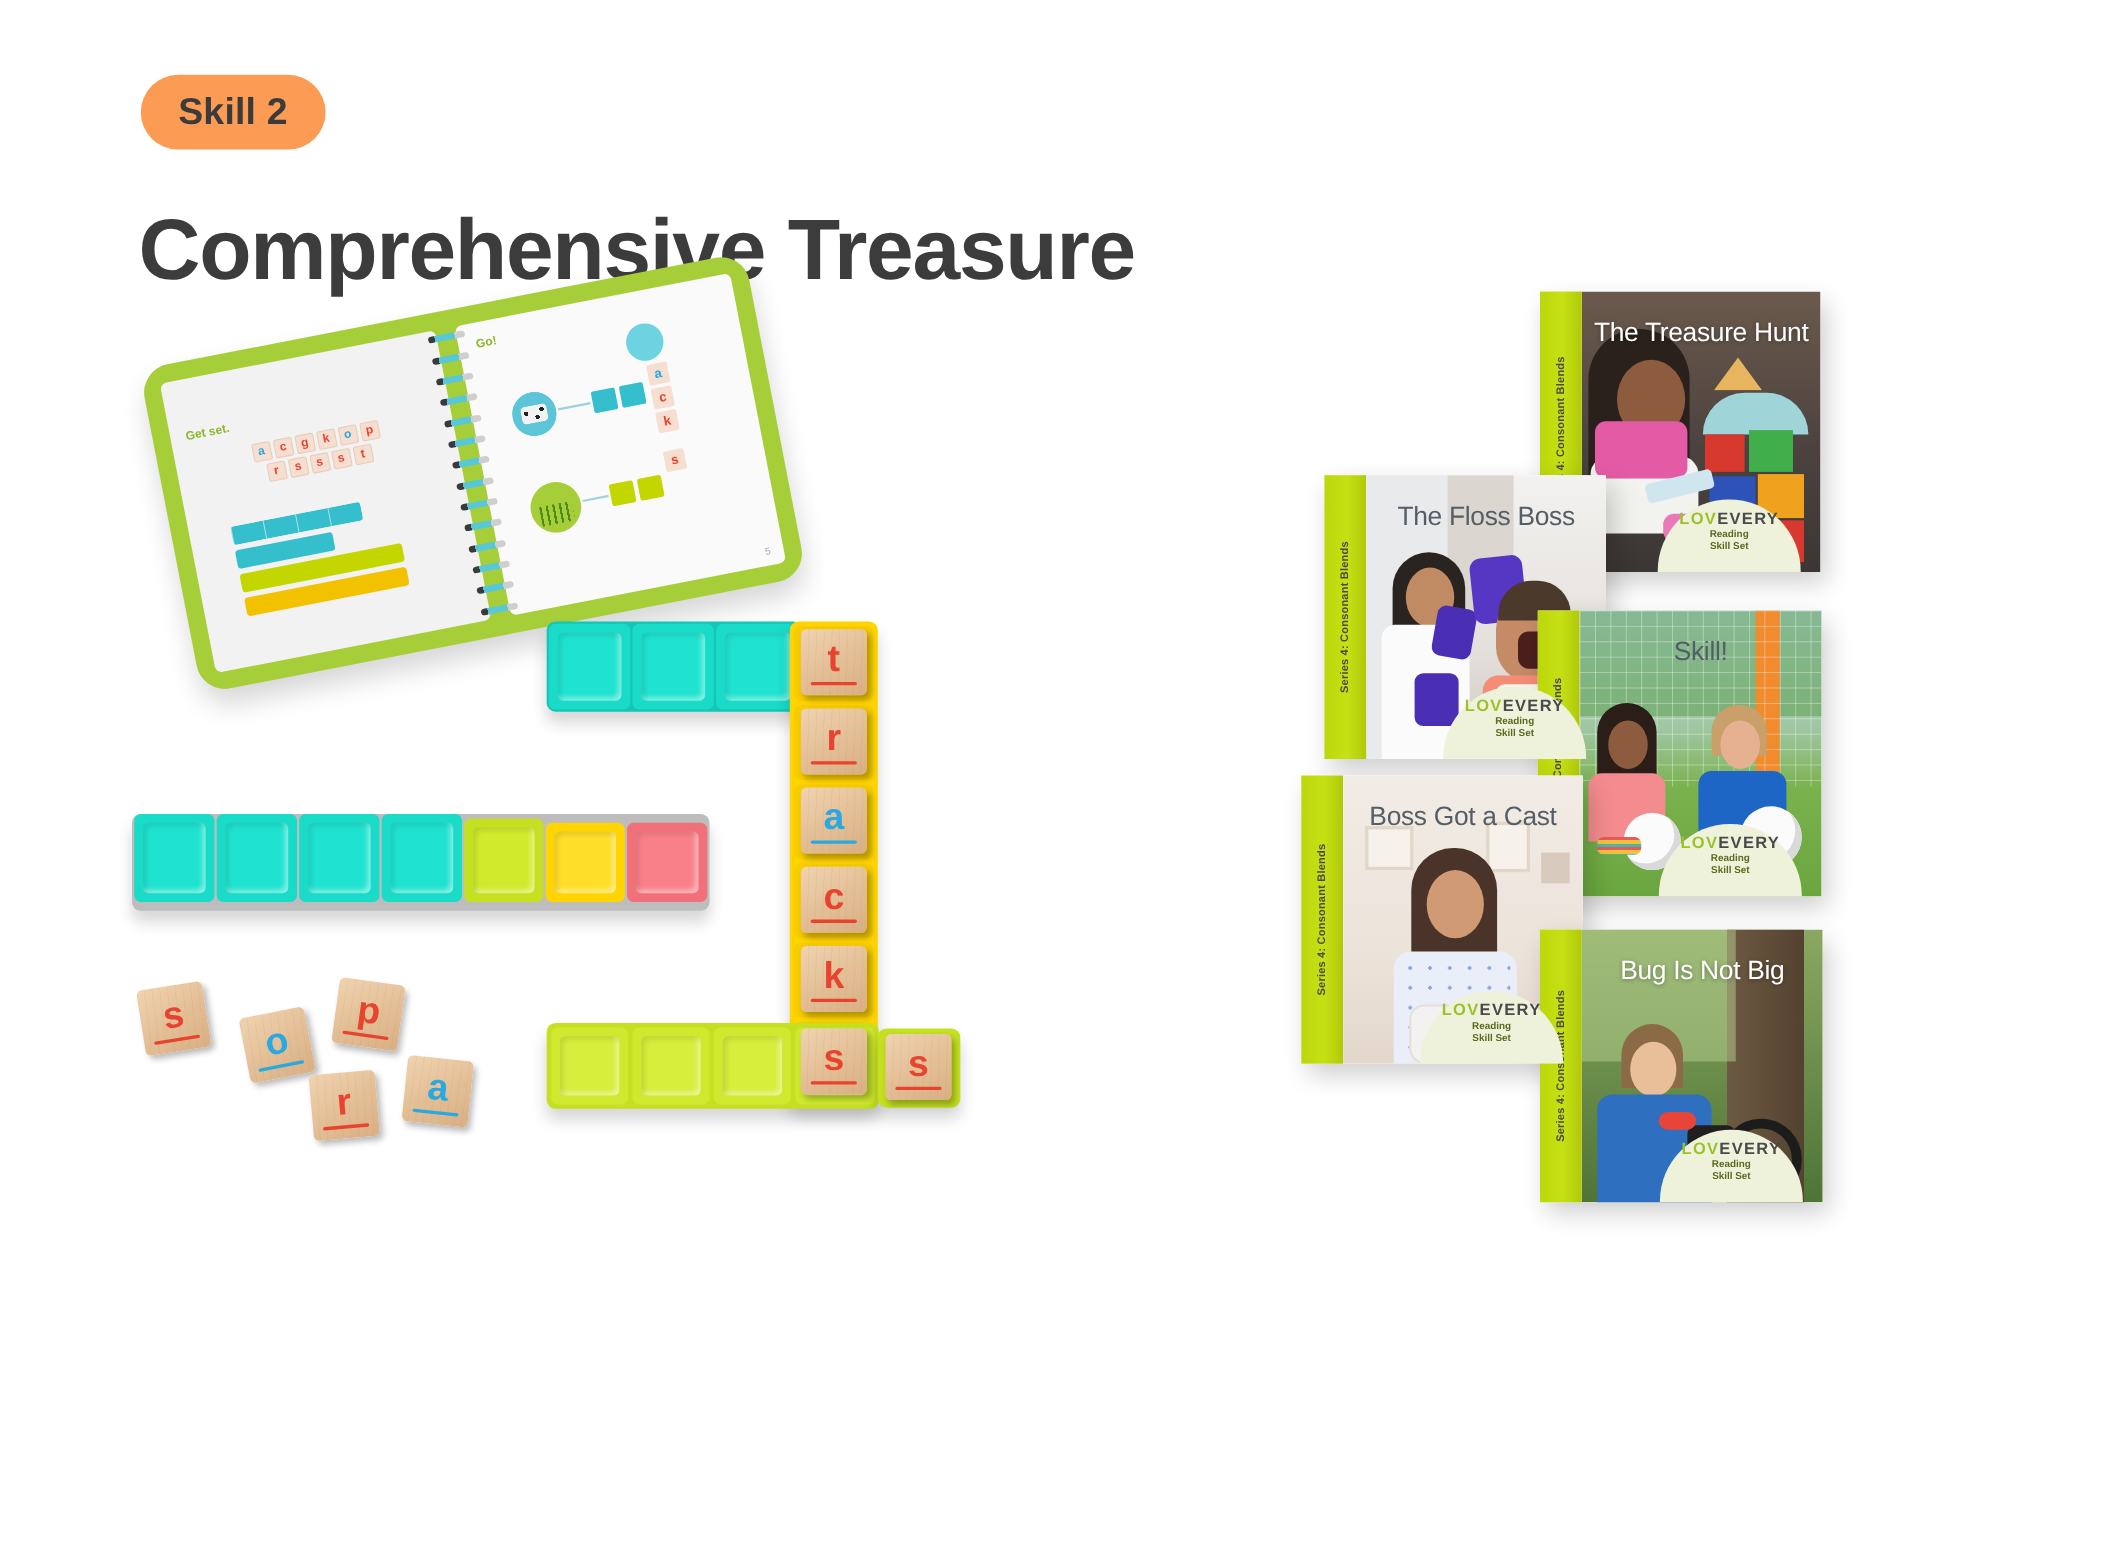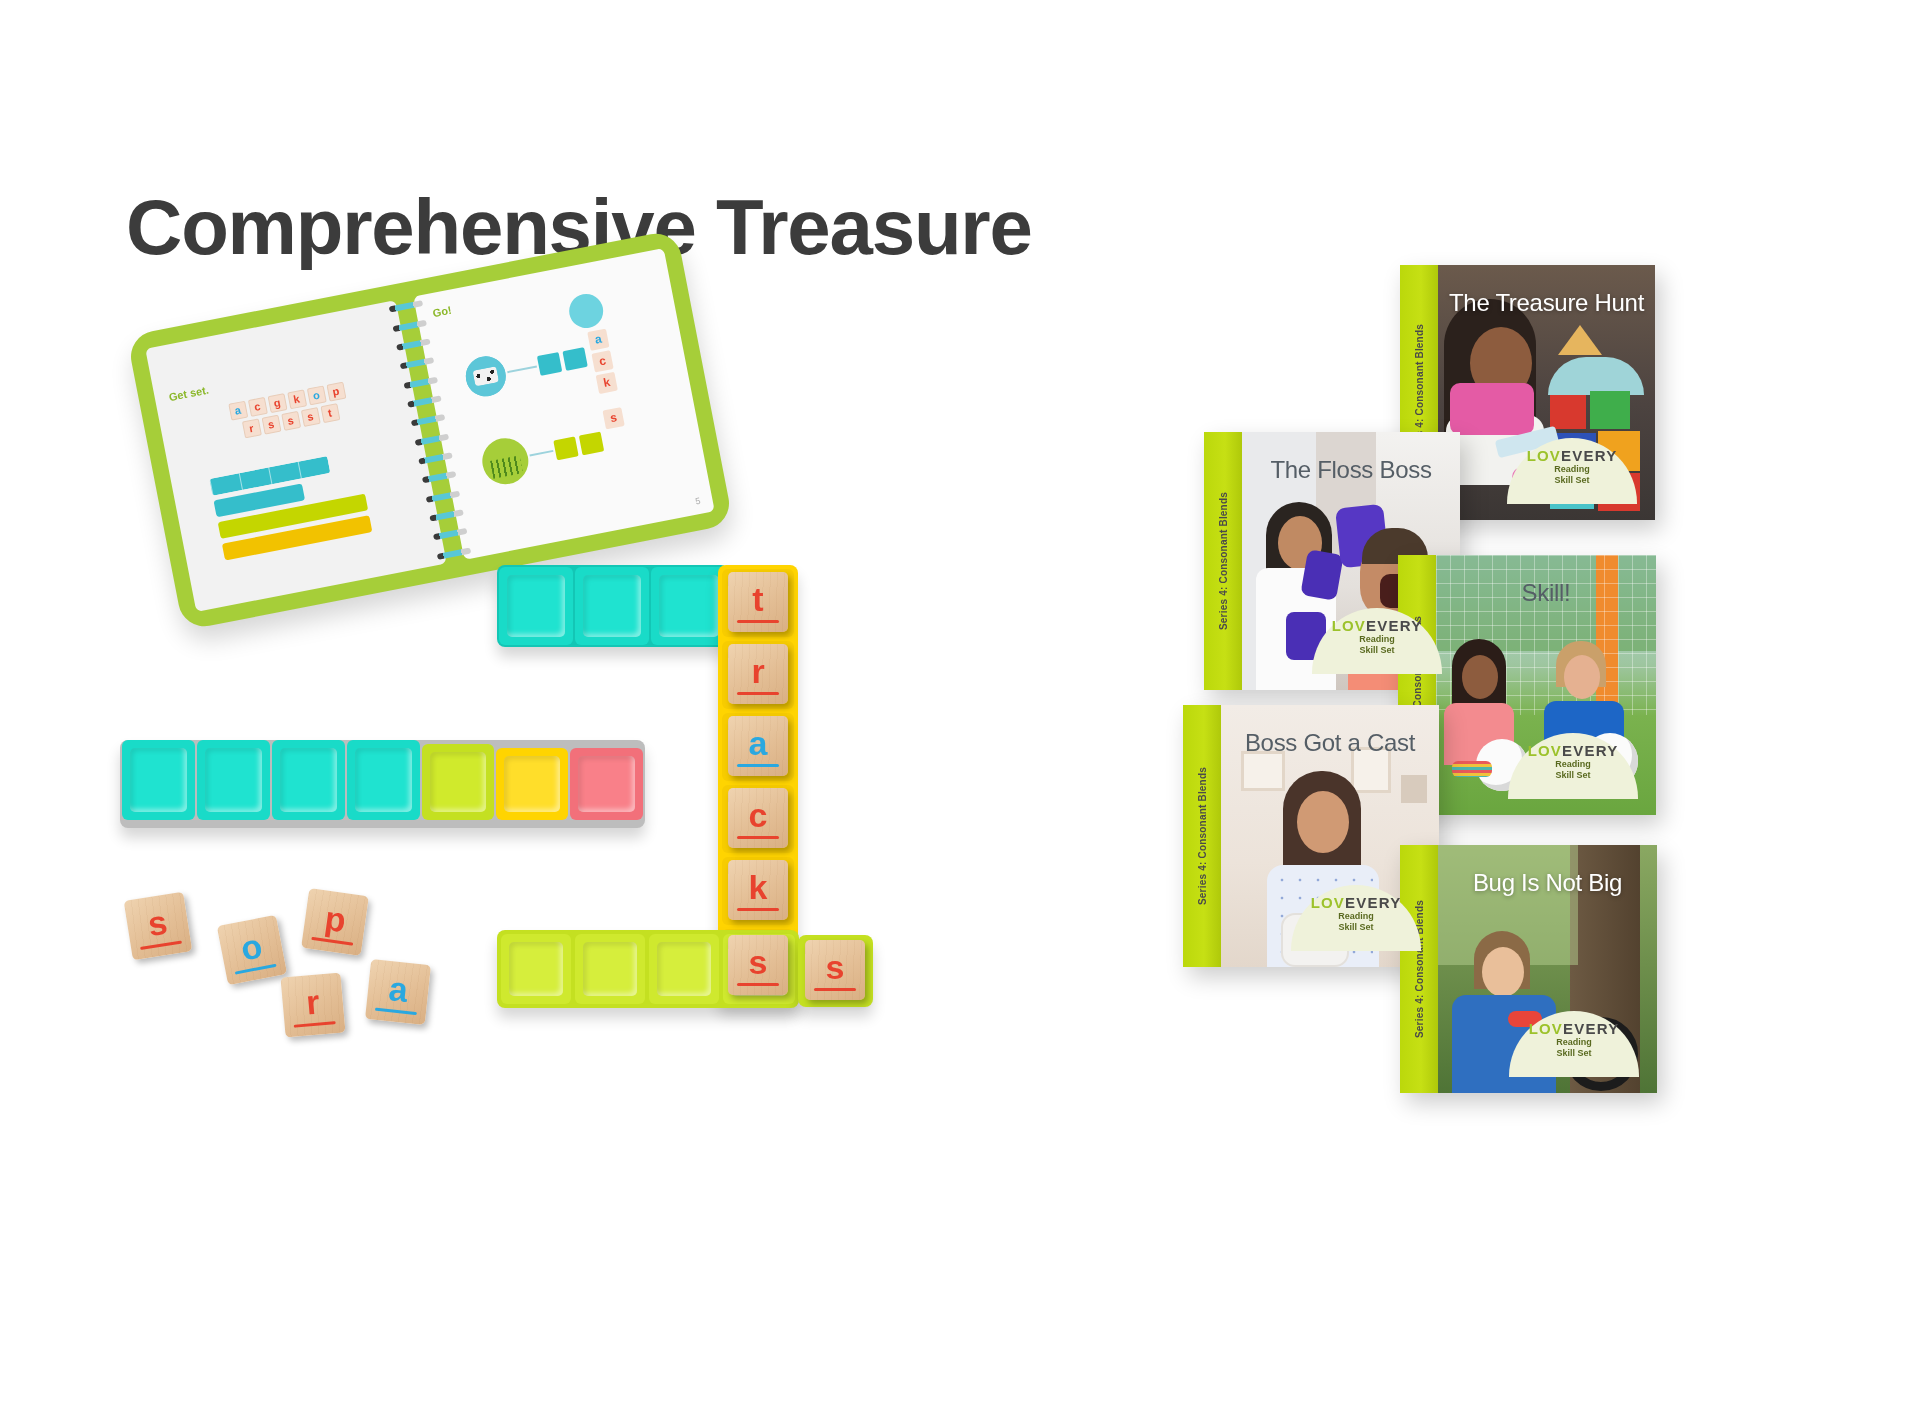--- a/index.html
+++ b/index.html
@@ -157,40 +157,41 @@
     letter-spacing:.2px;
   }
   .book .cover{ position:absolute; left:38px; right:0; top:0; bottom:0; overflow:hidden;}
   .book .btitle{
     position:absolute; left:0; right:0; top:24px; text-align:center;
     font-size:24px; font-weight:400; letter-spacing:-.3px; z-index:4;
   }
   .book .btitle.dark{ color:#555e66; }
   .book .btitle.light{ color:#ffffff; text-shadow:0 1px 4px rgba(0,0,0,.35); }
   .badge{
-    position:absolute; right:18px; bottom:16px; width:130px; height:66px;
+    position:absolute; right:18px; bottom:0; width:130px; height:66px;
     border-radius:130px 130px 0 0;
     background:#EFF2DA; z-index:5;
     display:flex; flex-direction:column; align-items:center; justify-content:flex-start;
     padding-top:9px;
   }
   .badge .lv{ font-size:15px; font-weight:700; letter-spacing:1.2px;}
   .badge .lv .a{ color:#9CC22B; } .badge .lv .b{ color:#4a4a4a; }
   .badge .rl{ font-size:9px; font-weight:700; color:#5a6a20; line-height:1.25; text-align:center;}
 
   
   .scene{ position:absolute; inset:0; }
   .ph{ position:absolute; }
   .face{ border-radius:50%; }
 </style>
 </head>
 <body>
 
 <div id="stage">
 
+  <div class="skill-badge">Skill 2</div>
   <div class="page-title">Comprehensive Treasure</div>
 
   <div class="workbook">
     <div class="wb-body"></div>
 
     <div class="wb-page left">
       <div class="wb-label getset">Get set.</div>
       <div class="minitiles">
         <div class="minirow">
           <div class="mt v">a</div>

